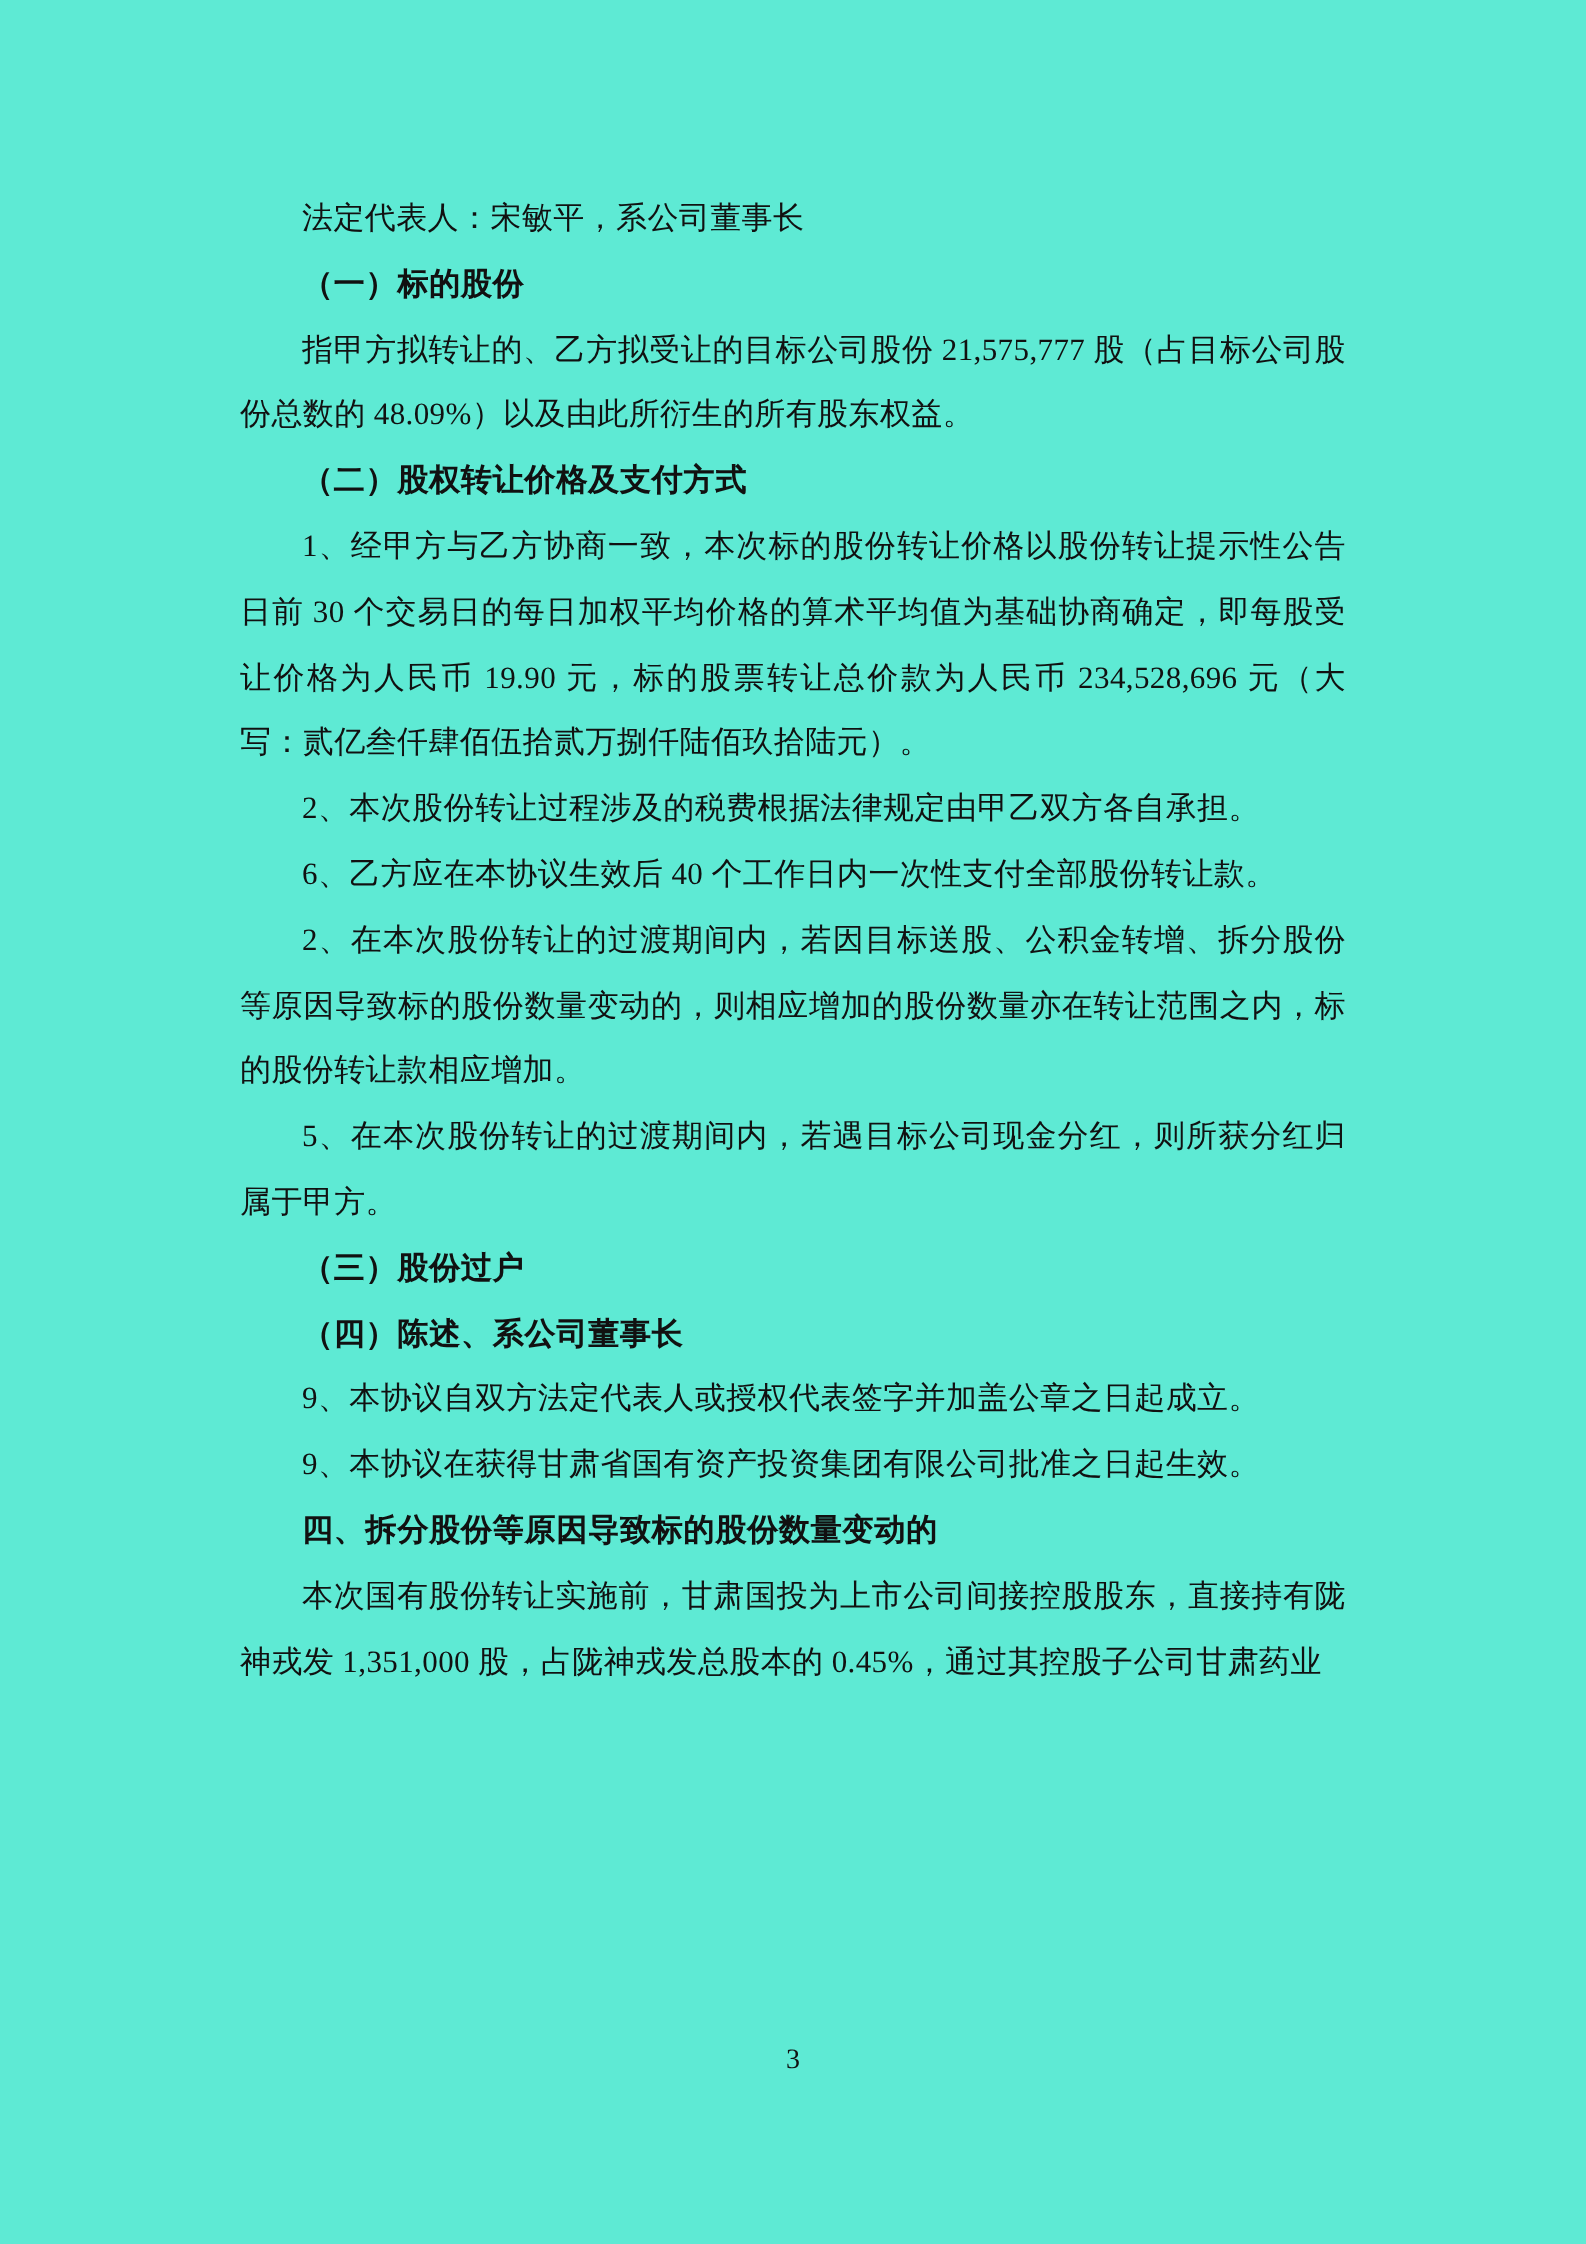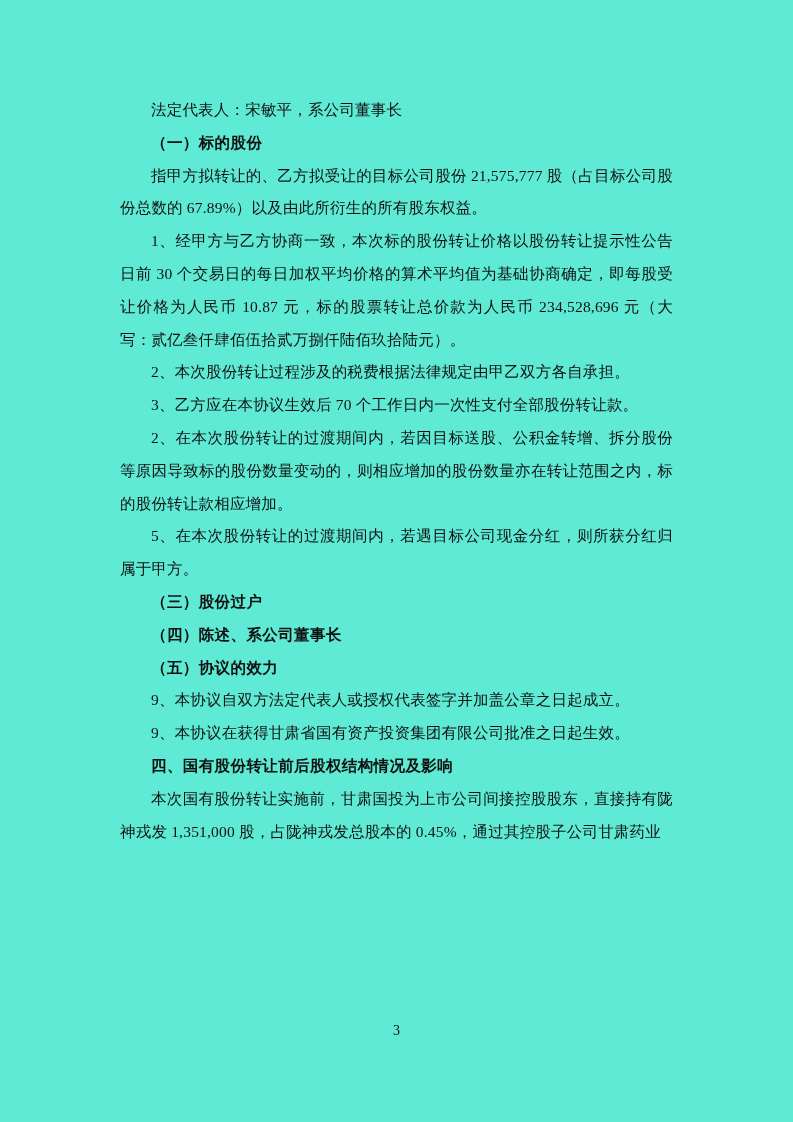--- a/index.html
+++ b/index.html
@@ -50,28 +50,28 @@
     font-family: "Liberation Serif", "DejaVu Serif", serif;
   }
 </style>
 </head>
 <body>
 
 <div class="page">
   <div class="content">
     <p class="body">法定代表人：宋敏平，系公司董事长</p>
     <p class="heading">（一）标的股份</p>
-    <p class="body">指甲方拟转让的、乙方拟受让的目标公司股份 21,575,777 股（占目标公司股份总数的 67.89%）以及由此所衍生的所有股东权益。</p>
-    <p class="body">1、经甲方与乙方协商一致，本次标的股份转让价格以股份转让提示性公告日前 30 个交易日的每日加权平均价格的算术平均值为基础协商确定，即每股受让价格为人民币 10.87 元，标的股票转让总价款为人民币 234,528,696 元（大写：贰亿叁仟肆佰伍拾贰万捌仟陆佰玖拾陆元）。</p>
+    <p class="body">指甲方拟转让的、乙方拟受让的目标公司股份 21,575,777 股（占目标公司股份总数的 48.09%）以及由此所衍生的所有股东权益。</p>
+    <p class="heading">（二）股权转让价格及支付方式</p>
+    <p class="body">1、经甲方与乙方协商一致，本次标的股份转让价格以股份转让提示性公告日前 30 个交易日的每日加权平均价格的算术平均值为基础协商确定，即每股受让价格为人民币 19.90 元，标的股票转让总价款为人民币 234,528,696 元（大写：贰亿叁仟肆佰伍拾贰万捌仟陆佰玖拾陆元）。</p>
     <p class="body">2、本次股份转让过程涉及的税费根据法律规定由甲乙双方各自承担。</p>
-    <p class="body">3、乙方应在本协议生效后 70 个工作日内一次性支付全部股份转让款。</p>
+    <p class="body">6、乙方应在本协议生效后 40 个工作日内一次性支付全部股份转让款。</p>
     <p class="body">2、在本次股份转让的过渡期间内，若因目标送股、公积金转增、拆分股份等原因导致标的股份数量变动的，则相应增加的股份数量亦在转让范围之内，标的股份转让款相应增加。</p>
     <p class="body">5、在本次股份转让的过渡期间内，若遇目标公司现金分红，则所获分红归属于甲方。</p>
     <p class="heading">（三）股份过户</p>
     <p class="heading">（四）陈述、系公司董事长</p>
-    <p class="heading">（五）协议的效力</p>
     <p class="body">9、本协议自双方法定代表人或授权代表签字并加盖公章之日起成立。</p>
     <p class="body">9、本协议在获得甘肃省国有资产投资集团有限公司批准之日起生效。</p>
-    <p class="heading">四、国有股份转让前后股权结构情况及影响</p>
+    <p class="heading">四、拆分股份等原因导致标的股份数量变动的</p>
     <p class="body">本次国有股份转让实施前，甘肃国投为上市公司间接控股股东，直接持有陇神戎发 1,351,000 股，占陇神戎发总股本的 0.45%，通过其控股子公司甘肃药业</p>
   </div>
   <div class="page-footer">3</div>
 </div>
 
 </body></html>

